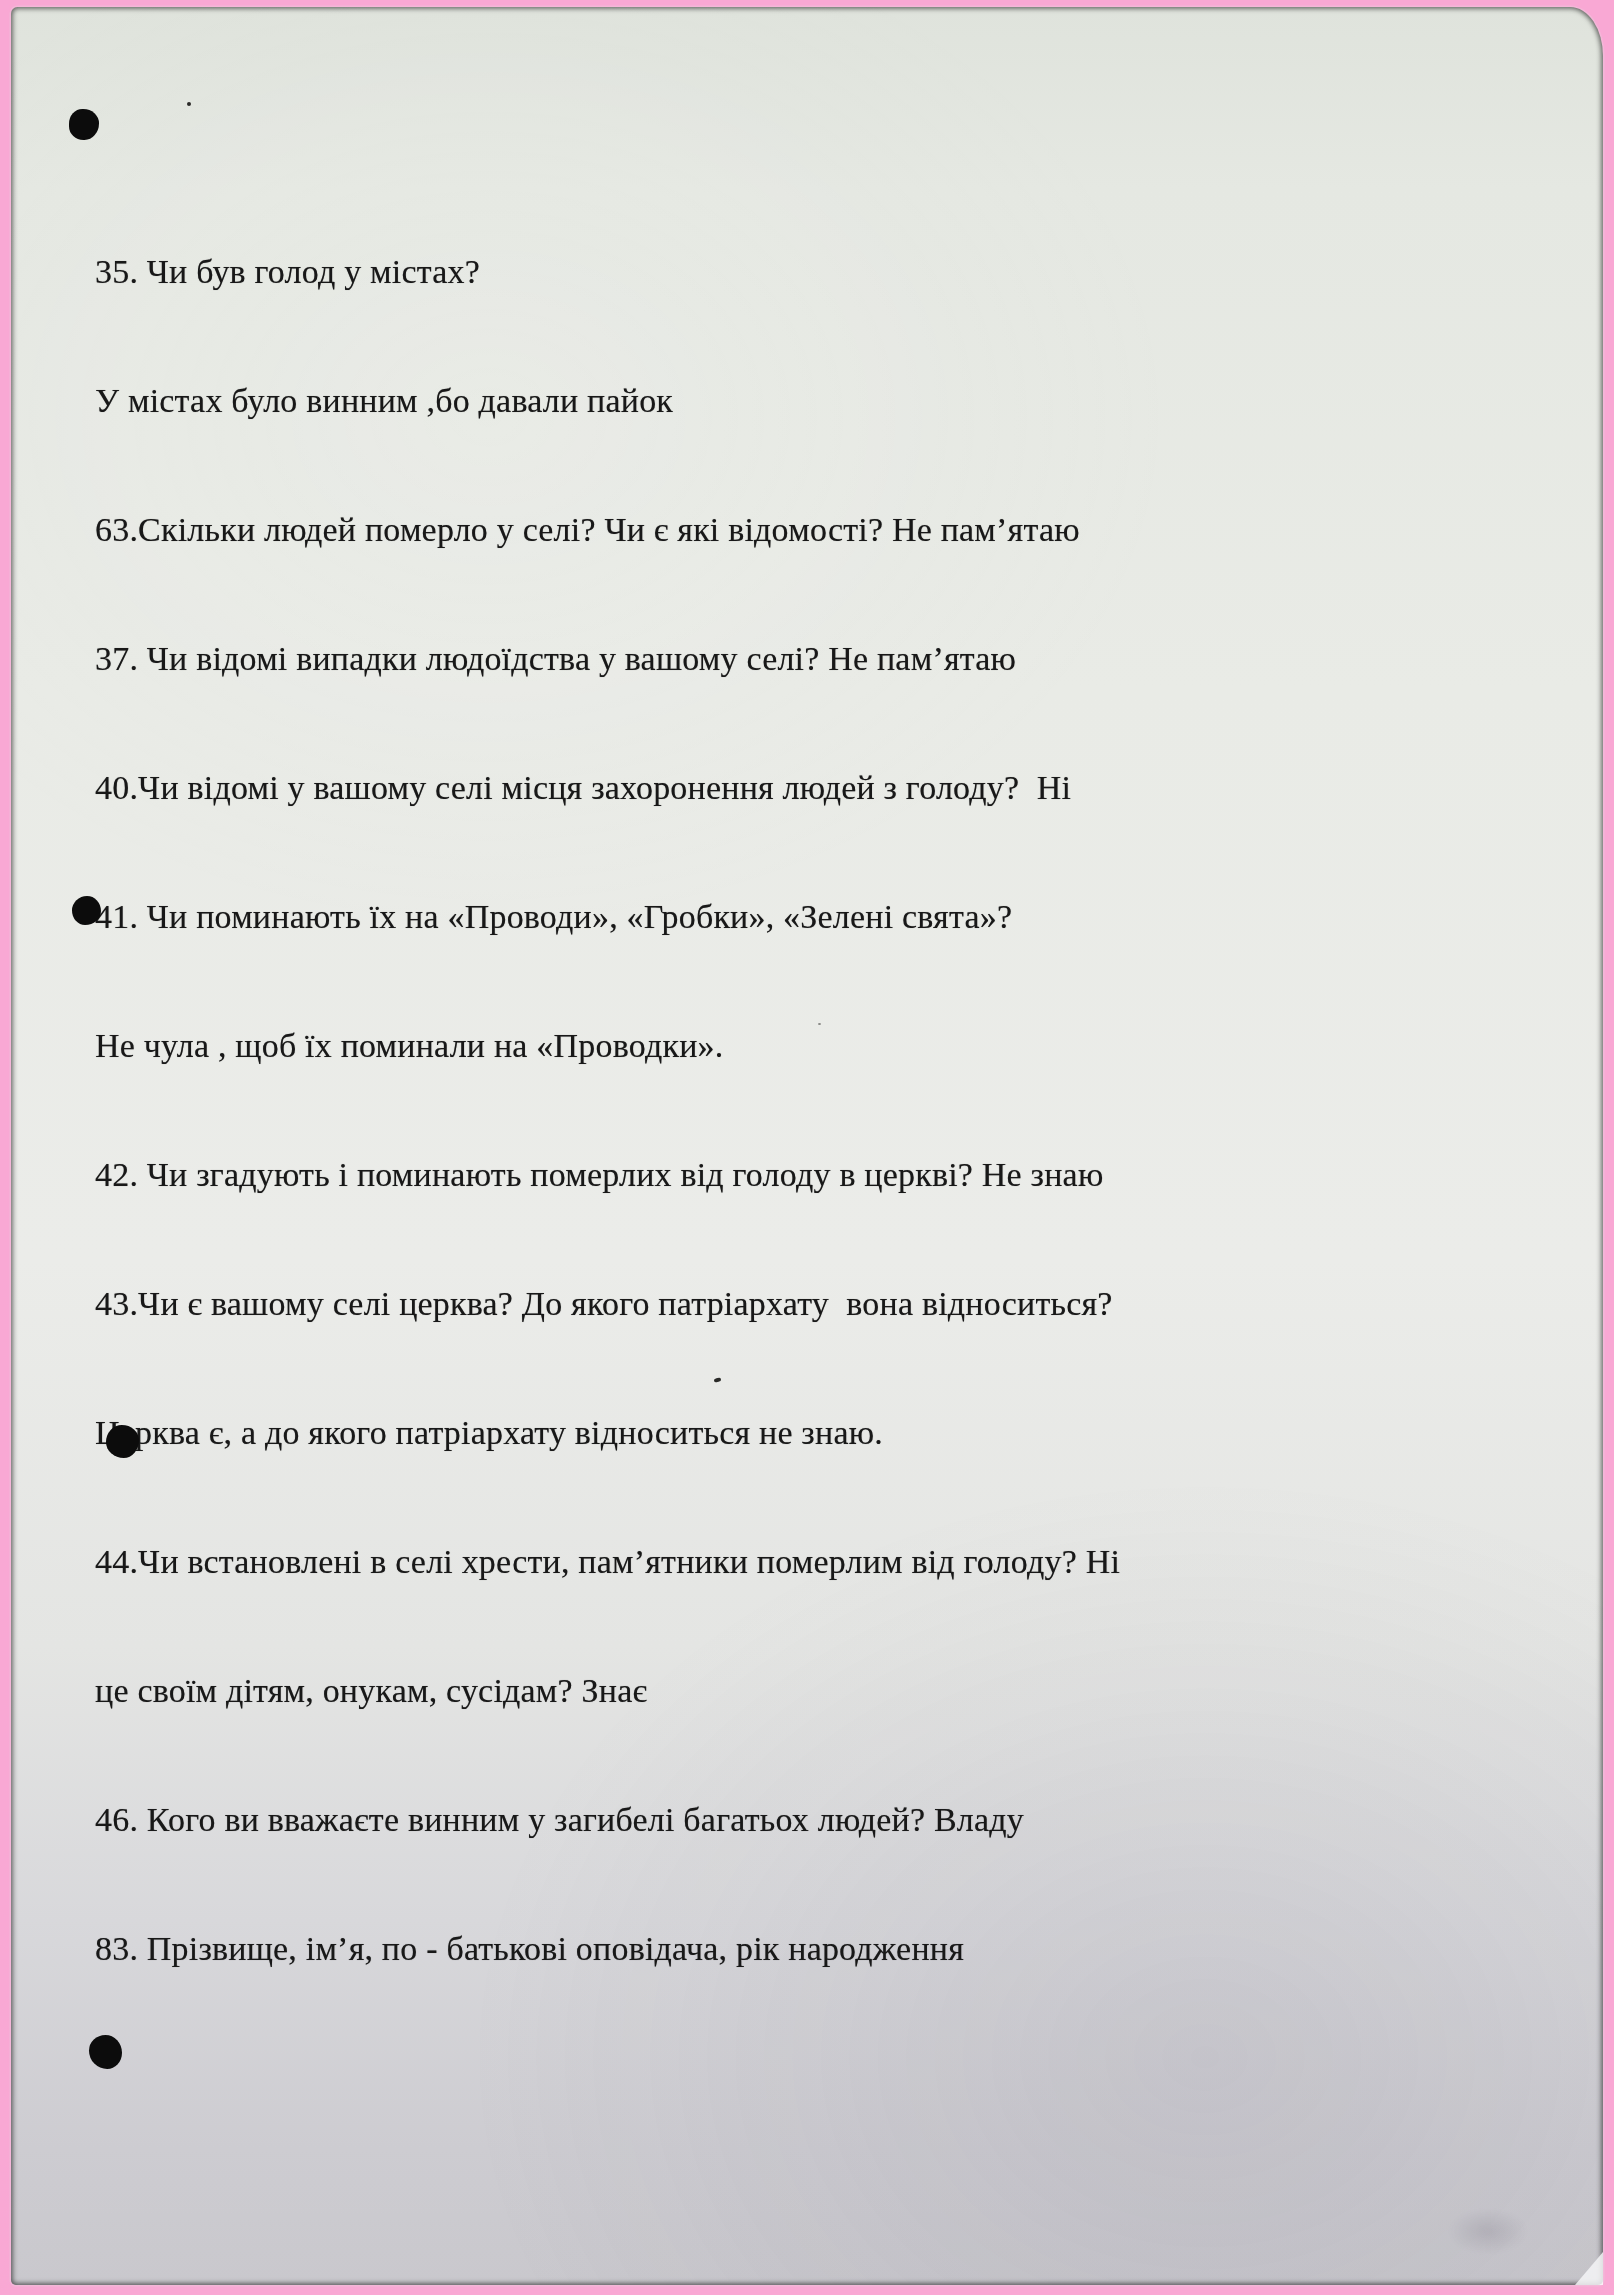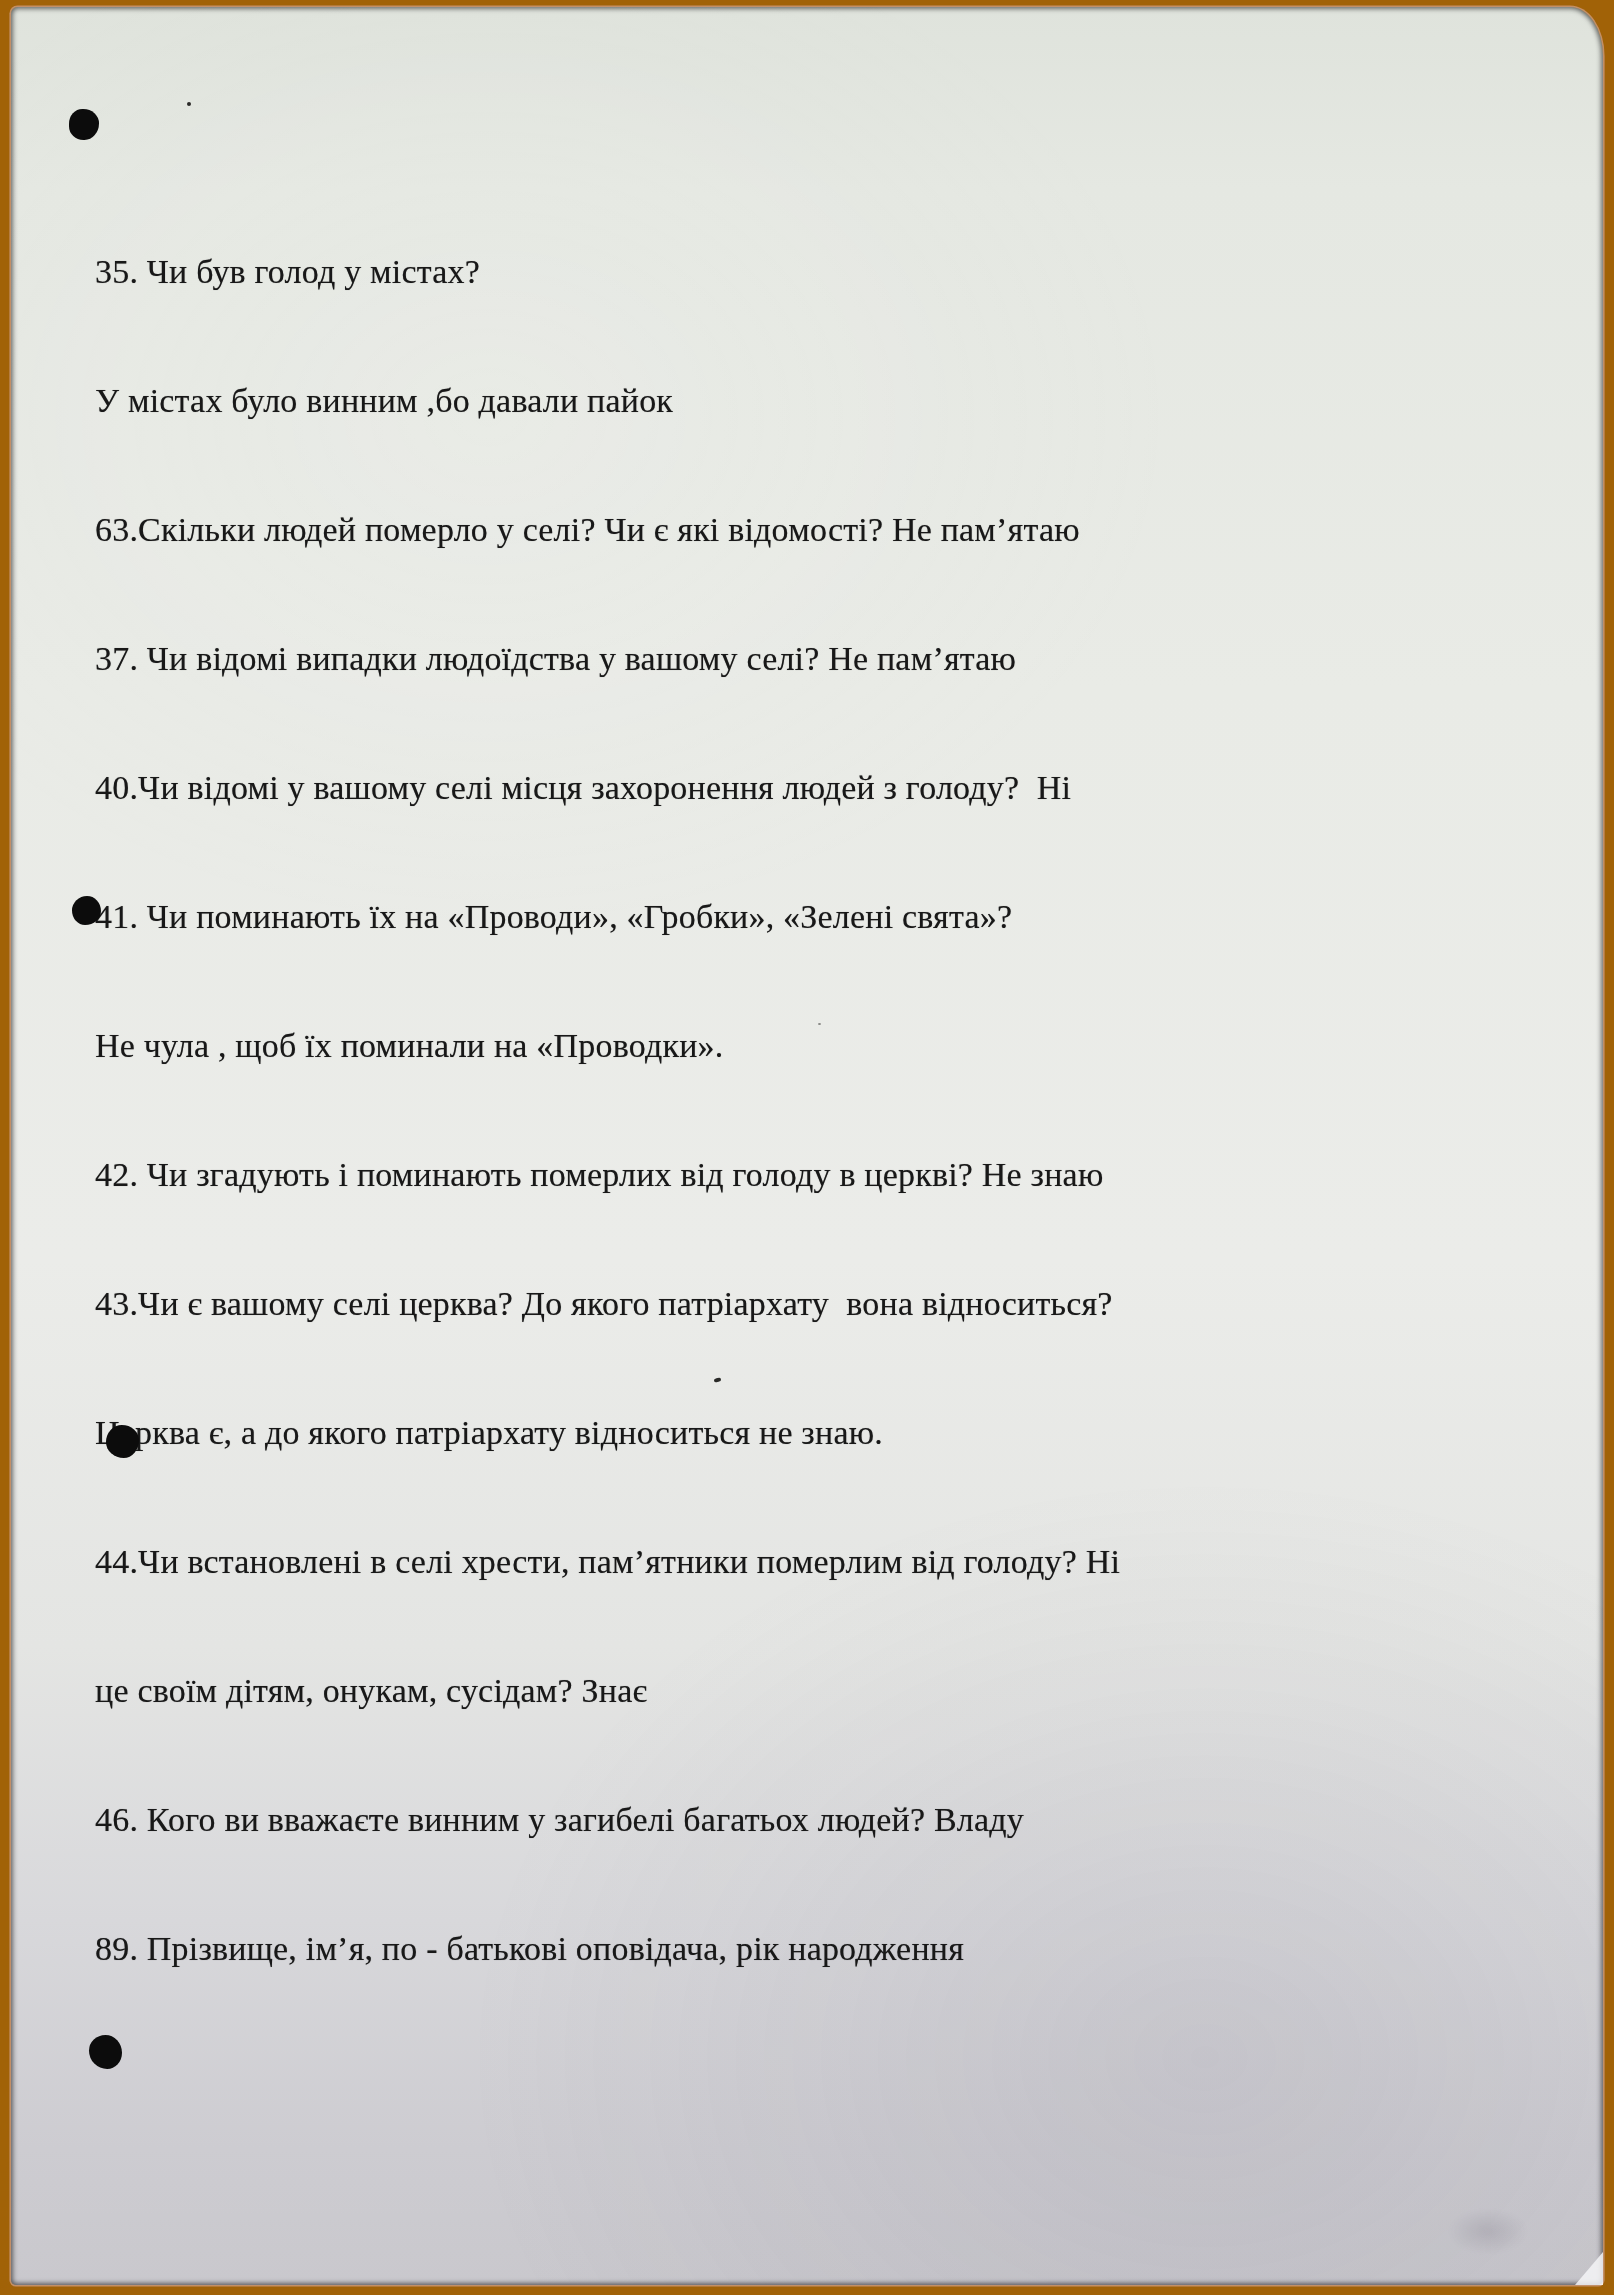--- a/index.html
+++ b/index.html
@@ -8,21 +8,21 @@
     background: #0a0a08;
     width: 1614px;
     height: 2295px;
     overflow: hidden;
     font-family: "Liberation Serif", "DejaVu Serif", serif;
   }
   .stage {
     position: relative;
     width: 1614px;
     height: 2295px;
-    background: #a16207;
+    background: #f9a8d4;
   }
   
   .paper {
     position: absolute;
     left: 10.6px;
     top: 7.3px;
     width: 1592px;
     height: 2278px;
     background:
       linear-gradient(180deg,
@@ -130,21 +130,21 @@
     <div class="doc-line">37. Чи відомі випадки людоїдства у вашому селі? Не пам’ятаю</div>
     <div class="doc-line">40.Чи відомі у вашому селі місця захоронення людей з голоду?  Ні</div>
     <div class="doc-line">41. Чи поминають їх на «Проводи», «Гробки», «Зелені свята»?</div>
     <div class="doc-line">Не чула , щоб їх поминали на «Проводки».</div>
     <div class="doc-line">42. Чи згадують і поминають померлих від голоду в церкві? Не знаю</div>
     <div class="doc-line">43.Чи є вашому селі церква? До якого патріархату  вона відноситься?</div>
     <div class="doc-line">Церква є, а до якого патріархату відноситься не знаю.</div>
     <div class="doc-line">44.Чи встановлені в селі хрести, пам’ятники померлим від голоду? Ні</div>
     <div class="doc-line">це своїм дітям, онукам, сусідам? Знає</div>
     <div class="doc-line">46. Кого ви вважаєте винним у загибелі багатьох людей? Владу</div>
-    <div class="doc-line">89. Прізвище, ім’я, по - батькові оповідача, рік народження</div>
+    <div class="doc-line">83. Прізвище, ім’я, по - батькові оповідача, рік народження</div>
   </div>
 
   <div class="hole hole-1"></div>
   <div class="hole hole-2"></div>
   <div class="hole hole-3"></div>
   <div class="hole hole-4"></div>
 
   <div class="speck speck-1"></div>
   <div class="speck speck-2"></div>
   <div class="speck speck-3"></div>

